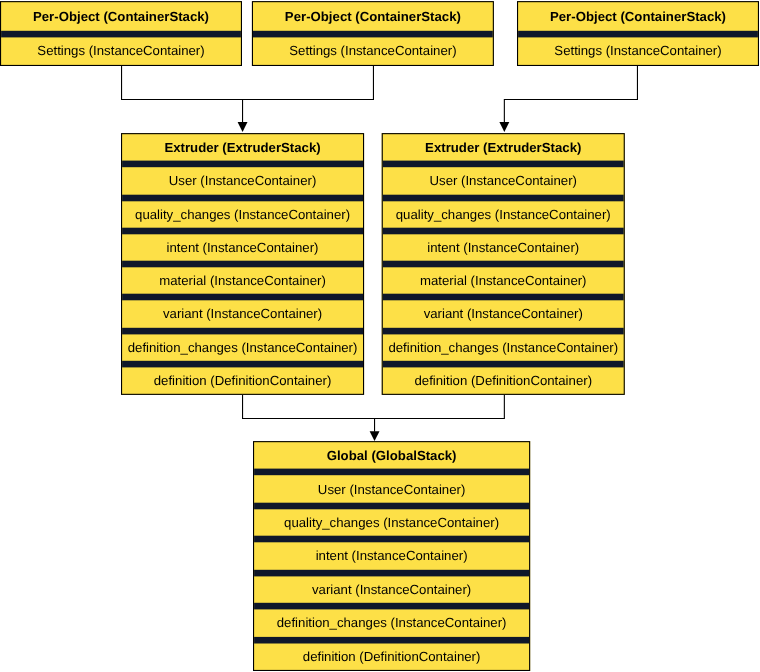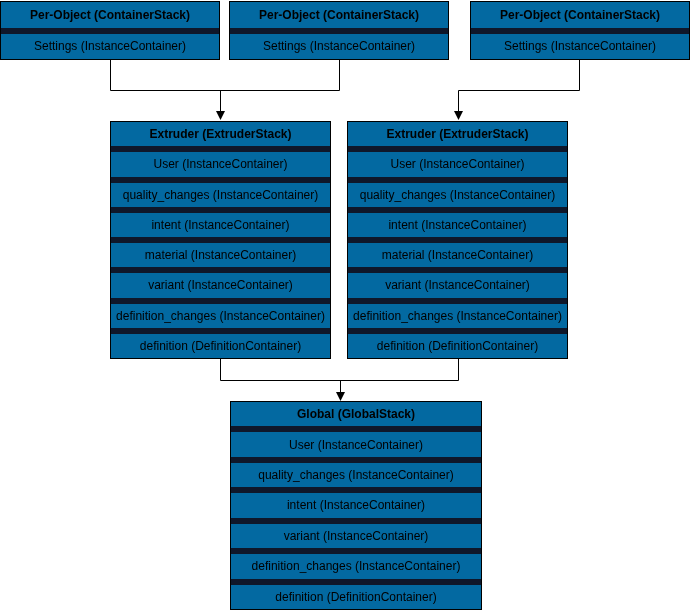--- a/index.html
+++ b/index.html
@@ -10,21 +10,21 @@
     background: #ffffff;
     font-family: "Liberation Sans", sans-serif;
     color: #000000;
     overflow: hidden;
   }
   .node {
     position: absolute;
     display: flex;
     flex-direction: column;
     border: 1px solid #000000;
-    background: #0369a1;
+    background: #fde047;
     box-sizing: border-box;
   }
   .cell {
     flex: 1 1 0;
     display: flex;
     align-items: center;
     justify-content: center;
     font-size: 12px;
     line-height: 1;
     text-align: center;

